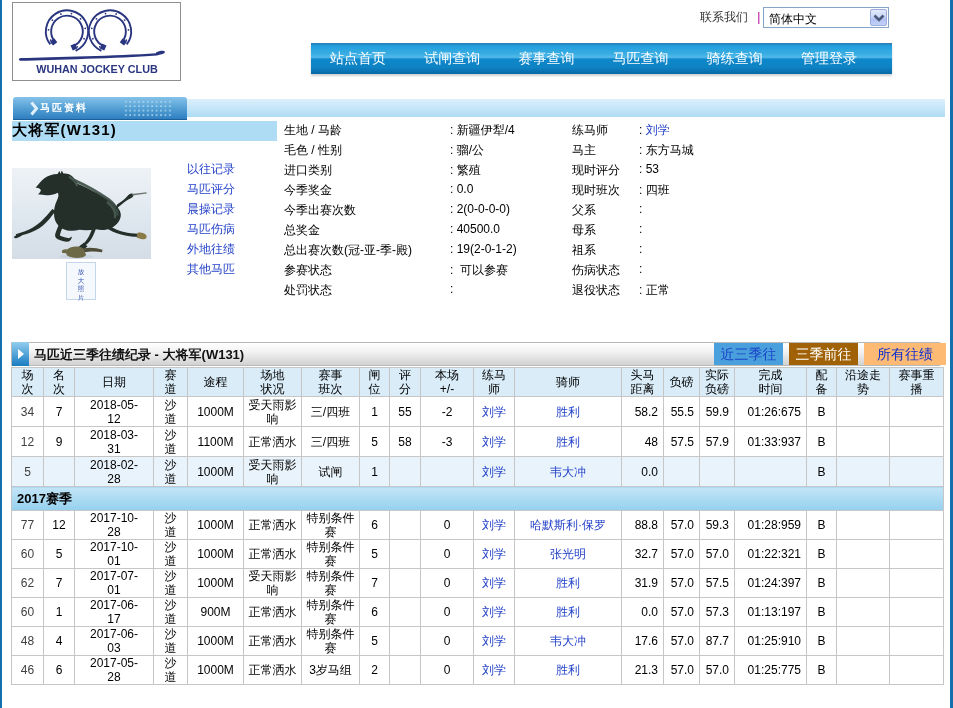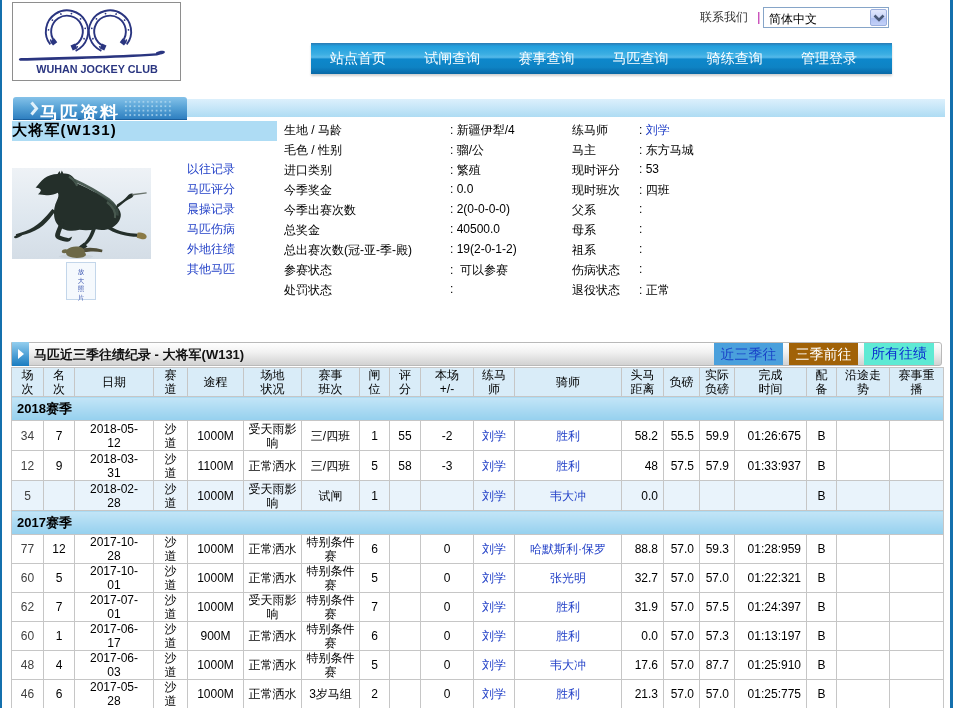--- a/index.html
+++ b/index.html
@@ -31,21 +31,21 @@
   background:linear-gradient(180deg,#2b7ab2 0%,#229fdd 10%,#3baee3 36%,#55b9e9 46%,#0d87cb 52%,#0e83c4 78%,#0a70b0 93%,#0968a5 100%);
   box-shadow:0 2px 2px rgba(120,120,120,0.35); }
 #nav .it { flex:1; text-align:center; line-height:31px; color:#fff; font-size:14px; }
 
 
 #strip { left:13px; top:99px; width:932px; height:18px;
   background:linear-gradient(180deg,#dcf0fc 0%,#c8e7f8 45%,#aedcf3 100%); }
 #tab { left:13px; top:97px; width:174px; height:23px;
   background:linear-gradient(180deg,#85c2e9 0%,#55a1d5 50%,#2f7fc0 100%);
   border-radius:3px 3px 0 0; border-bottom:1px solid #1b5f9d; }
-#tab .t { position:absolute; left:27px; top:4px; color:#fff; font-size:18px; font-weight:bold; letter-spacing:2px; }
+#tab .t { position:absolute; left:27px; top:4px; color:#fff; font-size:10px; font-weight:bold; letter-spacing:2px; }
 
 
 #nameband { left:12px; top:121px; width:265px; height:20px; background:#aedcf4; }
 #hname { left:12px; top:121px; font-size:15px; font-weight:bold; color:#000; letter-spacing:1.2px; }
 
 
 .ilab { position:absolute; font-size:12px; color:#000; white-space:nowrap; }
 .ival { position:absolute; font-size:12px; color:#000; white-space:nowrap; }
 #info .abs { white-space:nowrap; font-size:12px; }
 .link { color:#2442c8; font-size:12px; }
@@ -60,21 +60,21 @@
   background:linear-gradient(180deg,#ffffff 0%,#f2f2f2 40%,#dcdcdc 80%,#d2d2d2 100%);
   border:1px solid #b9b9b9; border-radius:0 3px 3px 0; }
 #ticon { left:12px; top:342px; width:17px; height:24px;
   background:linear-gradient(180deg,#94ceee 0%,#4ea0d6 55%,#1a7cc0 100%); }
 #ticon svg { position:absolute; left:5px; top:7px; }
 #ttext { left:34px; top:346px; font-size:13px; font-weight:bold; color:#111; }
 .btn { position:absolute; top:343px; width:69px; height:22px; line-height:22px;
   text-align:center; font-size:14px; color:#fff; }
 #btn1 { left:714px; background:#4aa0dc; color:#1a44c8; }
 #btn2 { left:789px; background:#a16207; }
-#btn3 { left:864px; width:70px; background:#5eead4; color:#0b2fd0;font-family:Liberation Serif, serif; }
+#btn3 { left:864px; width:82px; background:#fdba74; color:#0b2fd0; }
 
 
 #rtable { left:11px; top:367px; }
 table { border-collapse:collapse; table-layout:fixed; width:932px; font-size:12px; }
 td,th { border:1px solid #c6c6c6; text-align:center; vertical-align:middle;
   padding:0; font-weight:normal; color:#000; overflow:hidden; line-height:14px; }
 th { background:#d9ecf8; height:27px; line-height:14px; }
 tr.season td { background:linear-gradient(180deg,#c3e5f7 0%,#95d0ee 100%);
   text-align:left; font-weight:bold; font-size:13px; padding-left:5px; height:24px; border-left:1px solid #c6c6c6; border-right:1px solid #c6c6c6; }
 tr.r30 { height:30px; }
@@ -320,23 +320,20 @@
 <th>练马<br>师</th>
           <th>骑师</th>
           <th>头马<br>距离</th>
           <th>负磅</th>
           <th>实际<br>负磅</th>
 <th>完成<br>时间</th>
           <th>配<br>备</th>
           <th>沿途走<br>势</th>
           <th>赛事重<br>播</th>
 </tr>
-<tr class="season">
-          <td colspan="19">2018赛季</td>
-        </tr>
 <tr class="r30">
 <td><a class="link">34</a></td>
           <td>7</td>
           <td>2018-05-<br>12</td>
           <td>沙<br>道</td>
           <td>1000M</td>
 <td>受天雨影<br>响</td>
           <td>三/四班</td>
           <td>1</td>
           <td>55</td>

